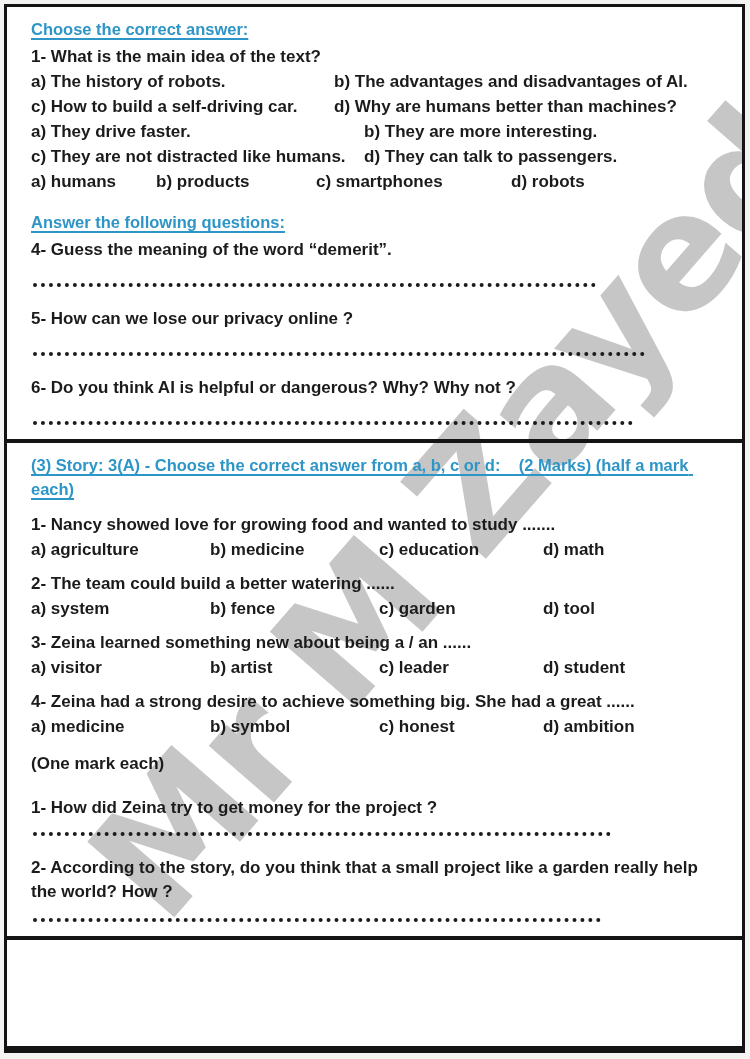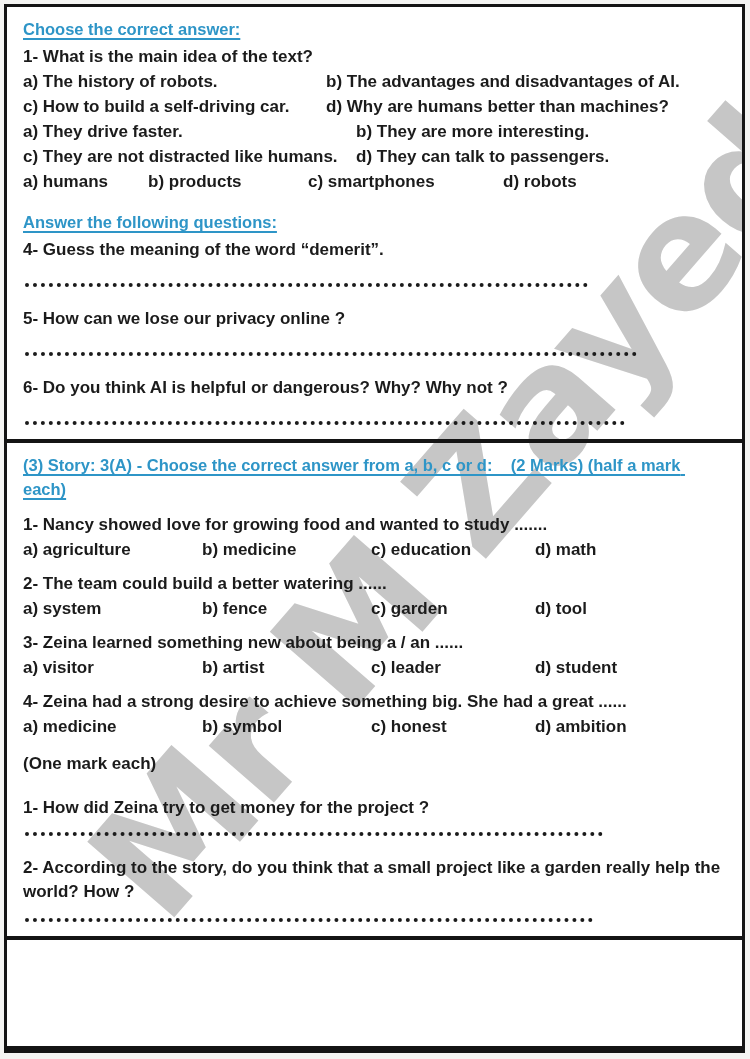--- a/index.html
+++ b/index.html
@@ -29,21 +29,21 @@
     font-family:"DejaVu Sans", sans-serif;
     font-weight:bold;
     font-size:158px;
     letter-spacing:-4px;
     color:#c6c6c6;
     white-space:nowrap;
     z-index:0;
     user-select:none;
   }
   .content { position:relative; z-index:1; }
-  .sec { padding:4px 14px 12px 16px; }
+  .sec { padding:4px 14px 12px 24px; }
   .sec-divider { border-top:4px solid #141414; }
   .sec-empty { height:118px; }
 
   .h-blue {
     color:#2e95c7;
     font-size:16.5px;
     line-height:24px;
     margin:6px 0 2px 0;
     text-decoration:underline;
     text-decoration-thickness:2px;

